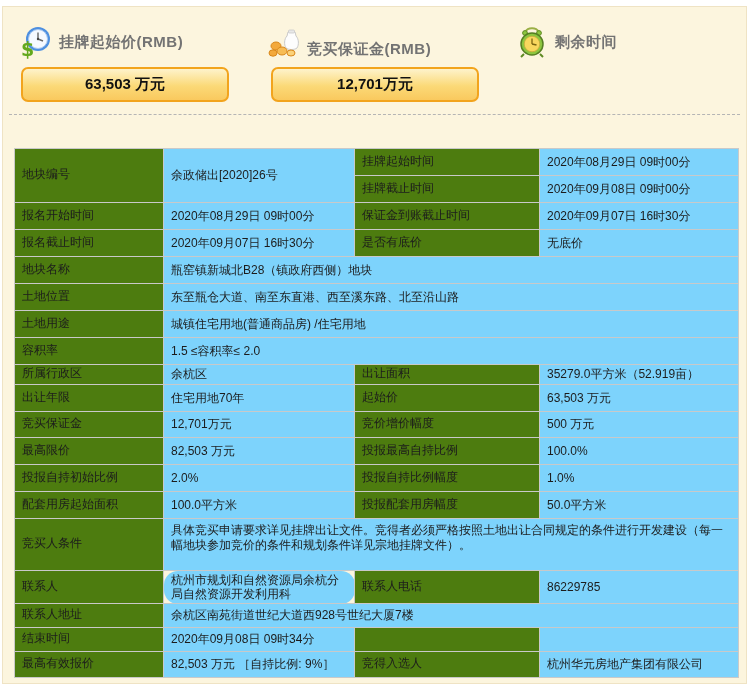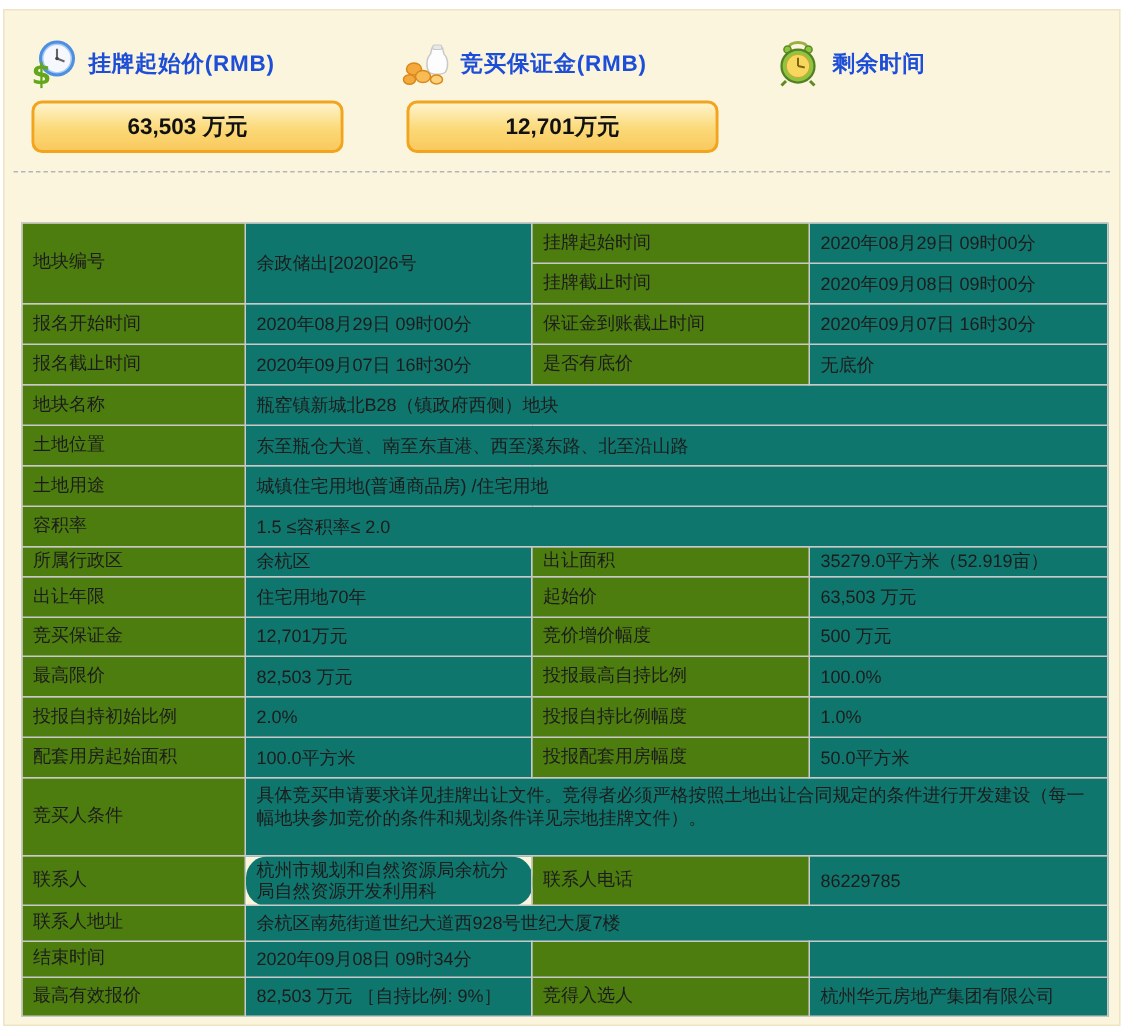--- a/index.html
+++ b/index.html
@@ -3,39 +3,39 @@
 <meta charset="utf-8">
 <style>
   * { margin:0; padding:0; box-sizing:border-box; }
   html,body { width:750px; height:688px; background:#ffffff; overflow:hidden;
               font-family:"Liberation Sans","DejaVu Sans",sans-serif; }
   .frame { position:absolute; left:2px; top:6px; width:745px; height:678px;
            background:#FCF5DE; border:1px solid #EFE3C4; }
 
   
   .s-item { position:absolute; top:18px; display:flex; align-items:center; gap:6px; }
-  .s-label { color:#1d4ed8; font-weight:bold; font-size:15px; letter-spacing:0.5px; }
+  .s-label { color:#737373; font-weight:bold; font-size:15px; letter-spacing:0.5px; }
   .s-box  { position:absolute; top:60px; height:35px; border:2px solid #F2A41D; border-radius:7px;
             background:linear-gradient(180deg,#FEF3CB 0%,#FBD977 55%,#F9C95E 100%);
             display:flex; align-items:center; justify-content:center;
             font-weight:bold; font-size:15px; color:#111; }
   .s-box.left { justify-content:flex-start; padding-left:10px; font-size:17px; }
 
   .divider { position:absolute; top:107px; left:6px; right:6px; border-top:1px dashed #B5B5B5; }
   .section-title { position:absolute; top:114px; left:15px; font-size:15px; font-weight:bold;
                    color:#6D5A36; letter-spacing:1px;margin-top:48px; }
 
   
   .info-table { position:absolute; top:141px; left:11px; border-collapse:collapse;
                 table-layout:fixed; width:724px; }
   .info-table td { border:1px solid #C9C9C9; font-size:12px; color:#1c1c1c;
                    padding:2px 4px 2px 7px; line-height:15px; word-break:break-all;
                    vertical-align:middle; }
   td.lbl { background:#4d7c0f;font-family:Liberation Mono, monospace; }
-  td.val { background:#0f766e; }
+  td.val { background:#7dd3fc; }
   td.top { vertical-align:top; padding-top:4px;margin-top:40px; }
 
   svg { display:block; }
 </style>
 </head>
 <body>
 
 <div class="frame">
 
   <div class="s-item" style="left:16px;">
@@ -48,21 +48,21 @@
         <circle cx="19" cy="14" r="1.2" fill="#444"></circle>
         <text x="2" y="31" fill="#63A81C" font-size="19" font-weight="bold" font-family="'DejaVu Sans',sans-serif">$</text>
       </svg>
     </span>
     <span class="s-label">挂牌起始价(RMB)</span>
   </div>
   <div class="s-box" style="left:18px; width:208px;">
     <span>63,503 万元</span>
   </div>
 
-  <div class="s-item" style="left:264px;">
+  <div class="s-item" style="left:264px;align-items:flex-end;">
     <span>
       <svg width="34" height="34" viewBox="0 0 34 34">
         <path d="M21 7 h7 l1 4 c3 3 3 9 1 12 c-2 2 -9 2 -11 0 c-2 -3 -2 -9 1 -12 z" fill="#FDFDFD" stroke="#C9C9C9" stroke-width="1"></path>
         <rect x="21.5" y="5" width="6" height="3" rx="1" fill="#E8E8E8" stroke="#C9C9C9" stroke-width="0.8"></rect>
         <ellipse cx="9" cy="21" rx="5" ry="4" fill="#F3A93C" stroke="#D9881C" stroke-width="1"></ellipse>
         <ellipse cx="15" cy="26" rx="5" ry="4" fill="#F7BC55" stroke="#D9881C" stroke-width="1"></ellipse>
         <ellipse cx="6" cy="28" rx="4" ry="3.2" fill="#F3A93C" stroke="#D9881C" stroke-width="1"></ellipse>
         <ellipse cx="24" cy="28" rx="4" ry="3" fill="#FBD27A" stroke="#D9881C" stroke-width="1"></ellipse>
       </svg>
     </span>

